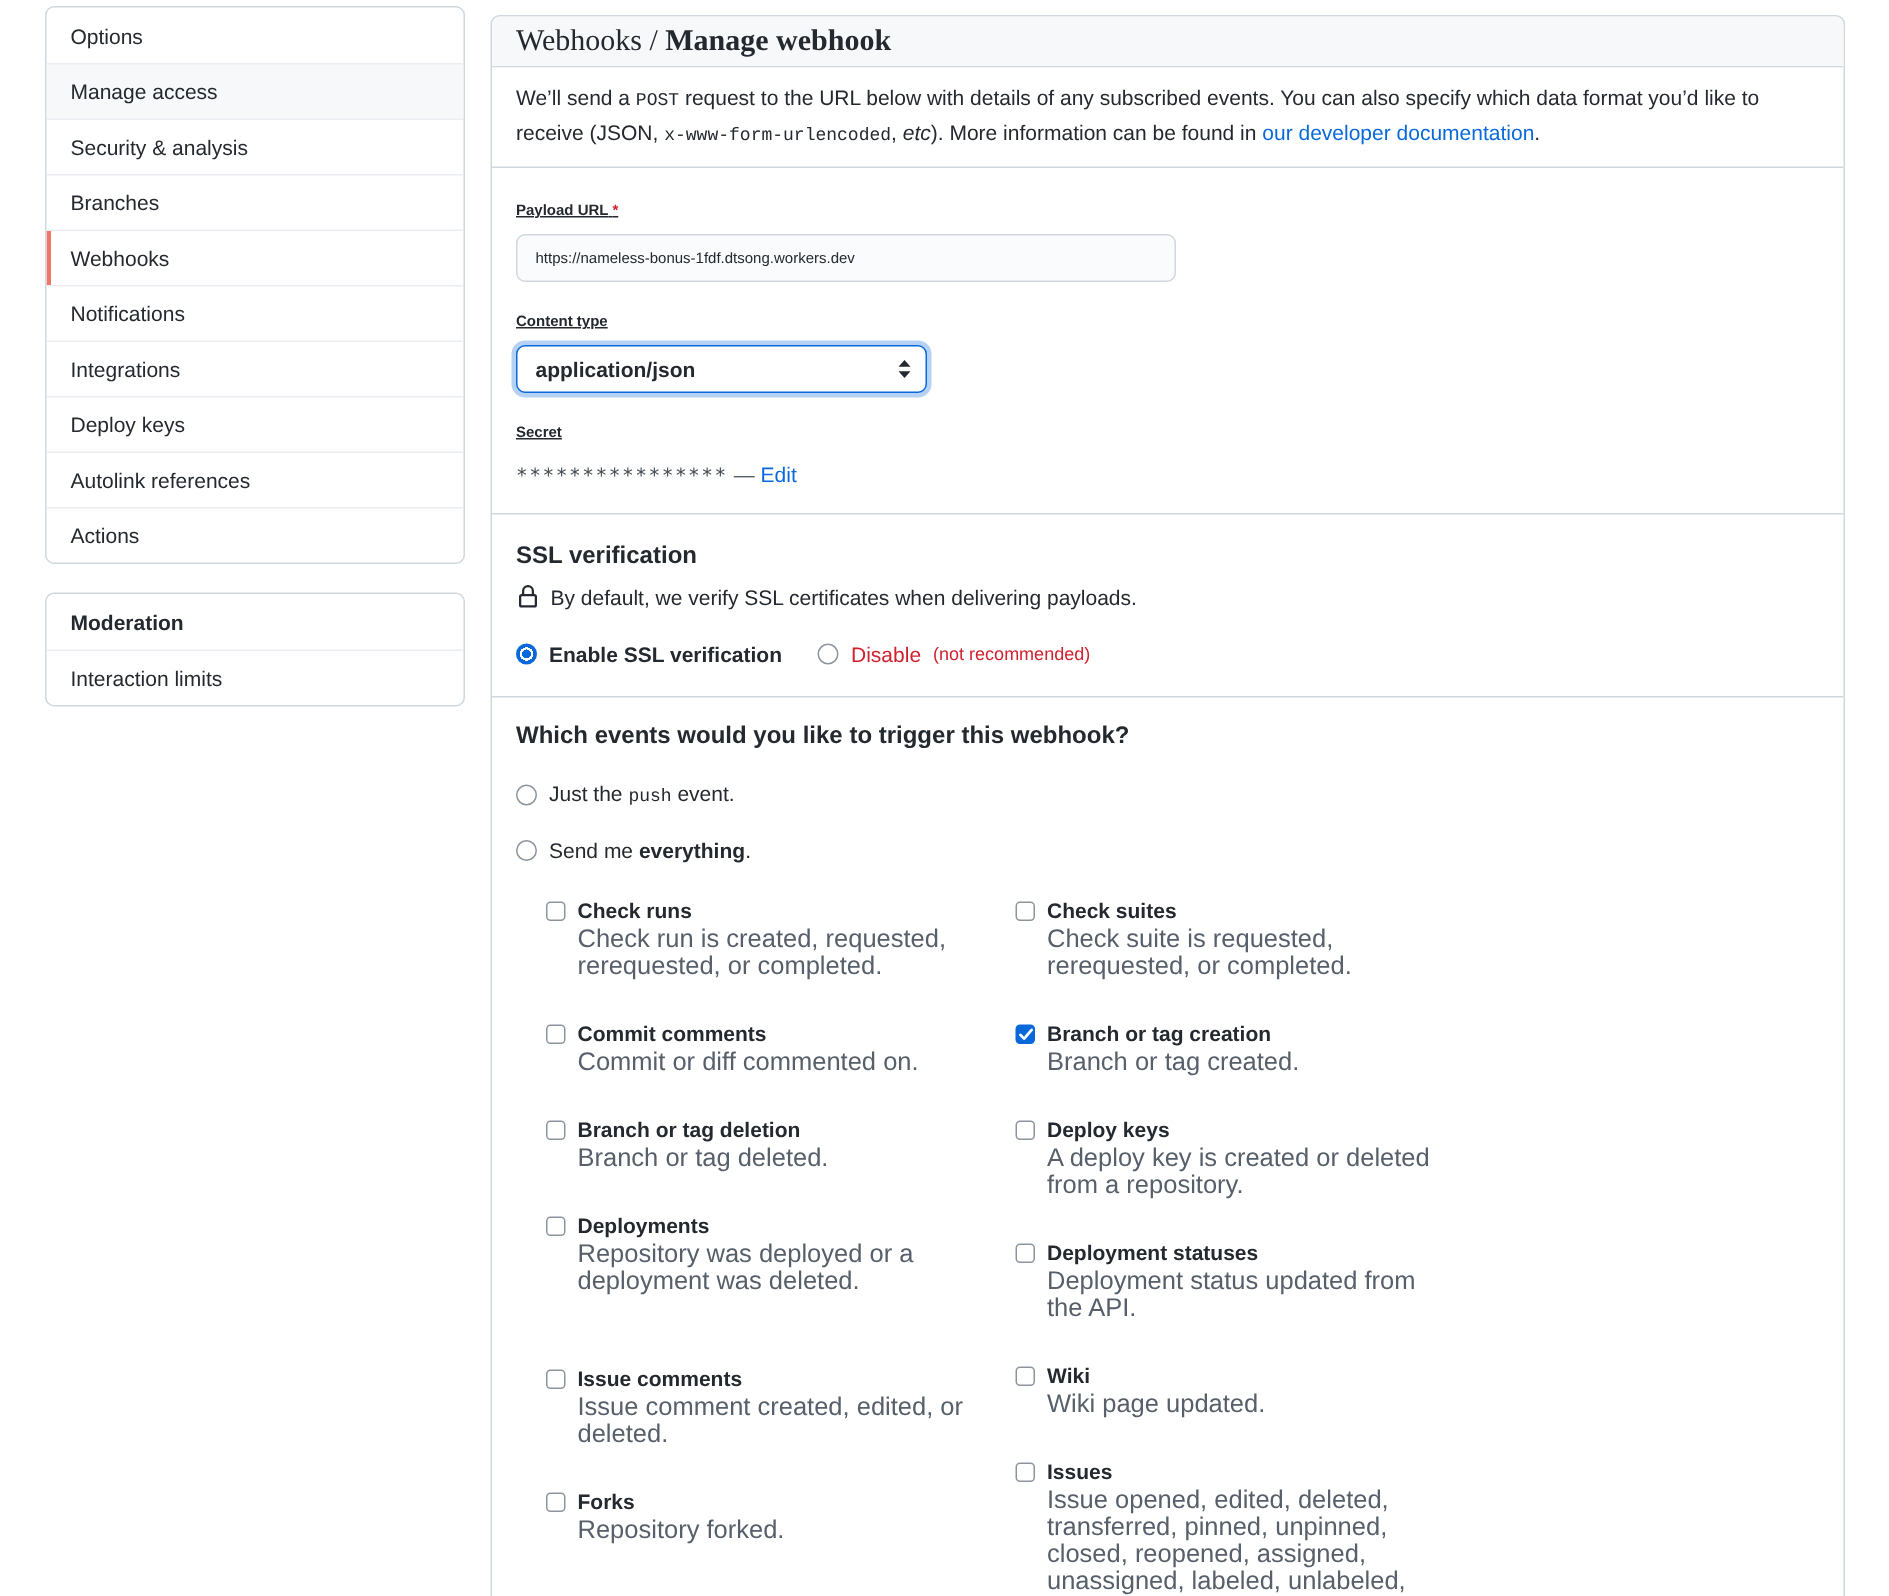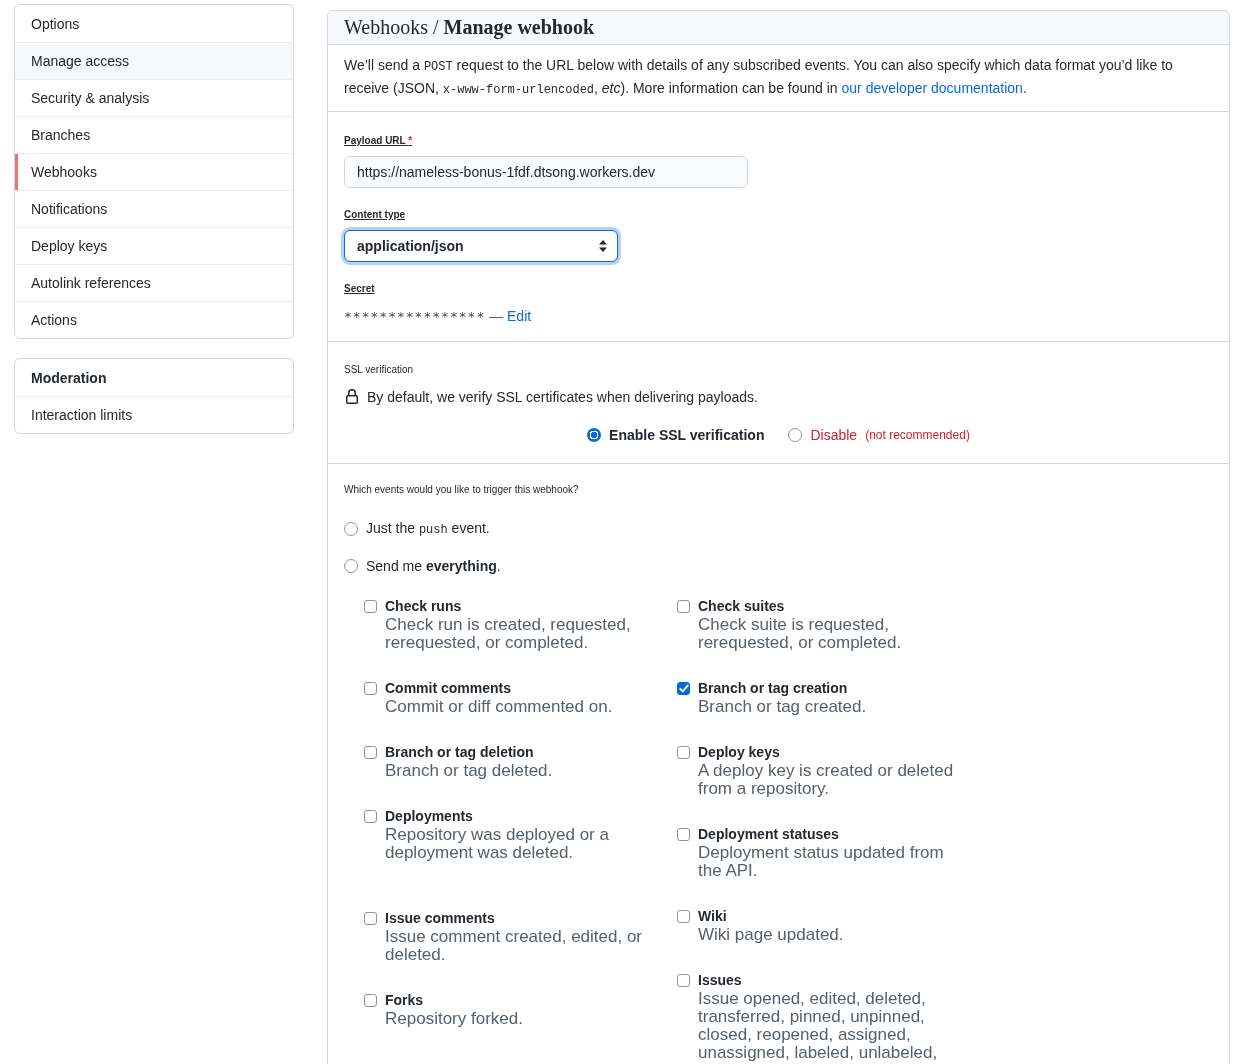--- a/index.html
+++ b/index.html
@@ -14,21 +14,21 @@
     --nav-active-bar:#f0766b;
     --input-bg:#fafbfc;
     --control-border:#8c959f;
   }
   *{box-sizing:border-box;margin:0;padding:0;}
   html,body{background:#fff;}
   body{font-family:"Liberation Sans","DejaVu Sans",sans-serif;color:var(--text);font-size:14px;}
   .viewport{position:relative;width:1259px;height:1064px;overflow:hidden;background:#fff;}
 
   
-  .sidebar{position:absolute;left:14px;top:4px;width:280px;}
+  .sidebar{position:absolute;left:30px;top:4px;width:280px;}
   .nav-card{border:1px solid var(--border);border-radius:6px;background:#fff;overflow:hidden;}
   .nav-card + .nav-card{margin-top:19px;}
   .nav-item{position:relative;display:flex;align-items:center;height:37px;padding:0 16px;cursor:pointer;font-size:14px;color:var(--text);}
   .nav-item + .nav-item{border-top:1px solid var(--divider);}
   .nav-item.highlighted{background:var(--row-highlight-bg);}
   .nav-item.active::before{content:"";position:absolute;left:0;top:0;bottom:0;width:3px;background:var(--nav-active-bar);}
   .nav-header{display:flex;align-items:center;height:37px;padding:0 16px;font-weight:700;}
 
   
   .main-panel{position:absolute;left:327px;top:10px;width:903px;min-height:1100px;border:1px solid var(--border);border-radius:6px 6px 0 0;background:#fff;}
@@ -39,34 +39,34 @@
 
   .section-desc{padding:10px 16px;line-height:21px;font-size:14px;color:var(--text);}
   code.inline{font-family:Liberation Mono, monospace;font-size:12px;}
   .link{color:var(--accent);text-decoration:none;cursor:pointer;}
   .em{font-style:italic;}
 
   .section-form{padding:6px 16px 16px;}
   .field-label{font-weight:700;font-size:10px;line-height:14px;margin-top:16px;text-decoration:underline;}
   .field-label .required{color:var(--danger);}
   .field-label.mt20{margin-top:20px;}
-  .text-input{display:block;margin-top:8px;width:404px;height:32px;padding:5px 12px;font-size:14px;color:var(--text);
+  .text-input{display:block;margin-top:8px;width:440px;height:32px;padding:5px 12px;font-size:10px;color:var(--text);
     background:var(--input-bg);border:1px solid var(--border);border-radius:6px;outline:none;font-family:inherit;}
   .select{position:relative;margin-top:8px;width:274px;height:32px;padding:6px 12px;font-size:14px;background:#fff;
     border:1px solid var(--accent);border-radius:6px;box-shadow:0 0 0 3px rgba(9,105,218,0.3);cursor:pointer;display:flex;align-items:center;font-weight:bold;}
   .select .caret{position:absolute;right:9px;top:50%;transform:translateY(-50%);display:flex;}
   .secret-line{margin-top:12px;line-height:16px;}
   .secret-mask{font-family:"DejaVu Sans Mono","Liberation Mono",monospace;font-size:13px;color:#424a53;letter-spacing:1px;}
   .secret-sep{color:var(--muted);}
 
   .section-ssl{padding:20px 16px;}
-  .section-title{font-weight:400;font-size:10px;line-height:16px;}
+  .section-title{font-weight:700;font-size:16px;line-height:16px;}
   .ssl-note{margin-top:11px;line-height:16px;display:flex;align-items:center;gap:7px;color:var(--text);}
   .ssl-note svg{flex:0 0 auto;}
-  .radio-row{margin-top:22px;display:flex;align-items:center;gap:24px;line-height:16px;justify-content:center;}
+  .radio-row{margin-top:22px;display:flex;align-items:center;gap:24px;line-height:16px;}
   .radio-group{display:flex;align-items:center;gap:8px;}
   .radio{width:14px;height:14px;border-radius:50%;border:1px solid var(--control-border);background:#fff;flex:0 0 auto;cursor:pointer;}
   .radio.checked{border:none;background:radial-gradient(circle,var(--accent) 0 3px,#fff 3px 4.5px,var(--accent) 4.5px);}
   .bold{font-weight:700;}
   .danger-text{color:var(--danger);}
   .danger-note{color:var(--danger);font-size:12px;}
 
   .section-events{padding:18px 16px 16px;}
   .event-option{margin-top:20px;display:flex;align-items:center;gap:8px;line-height:20px;}
   .event-option + .event-option{margin-top:16px;}
@@ -98,20 +98,23 @@
       <div class="nav-item">
           <span>Branches</span>
         </div>
       <div class="nav-item active">
           <span>Webhooks</span>
         </div>
       <div class="nav-item">
           <span>Notifications</span>
         </div>
       <div class="nav-item">
+          <span>Integrations</span>
+        </div>
+      <div class="nav-item">
           <span>Deploy keys</span>
         </div>
       <div class="nav-item">
           <span>Autolink references</span>
         </div>
       <div class="nav-item">
           <span>Actions</span>
         </div>
     </nav>
     <nav class="nav-card">

